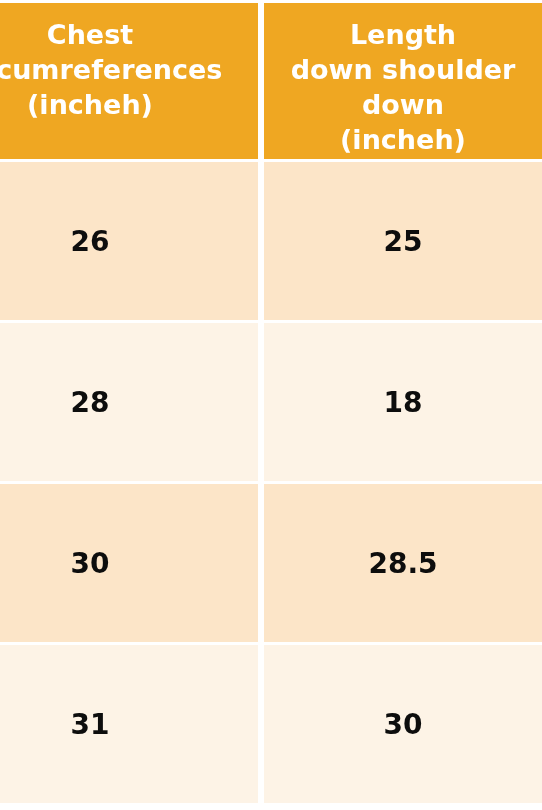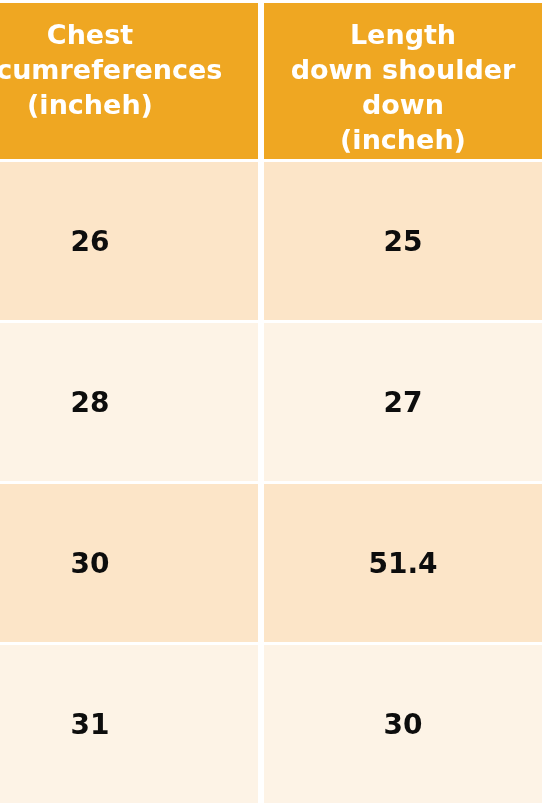--- a/index.html
+++ b/index.html
@@ -101,25 +101,25 @@
         </th>
       </tr>
     </thead>
     <tbody>
       <tr class="row-dark">
         <td>26</td>
         <td>25</td>
       </tr>
       <tr class="row-light">
         <td>28</td>
-        <td>27</td>
+        <td>18</td>
       </tr>
       <tr class="row-dark">
         <td>30</td>
-        <td>51.4</td>
+        <td>28.5</td>
       </tr>
       <tr class="row-light">
         <td>31</td>
         <td>30</td>
       </tr>
     </tbody>
   </table>
 </div>
 
 </body></html>

